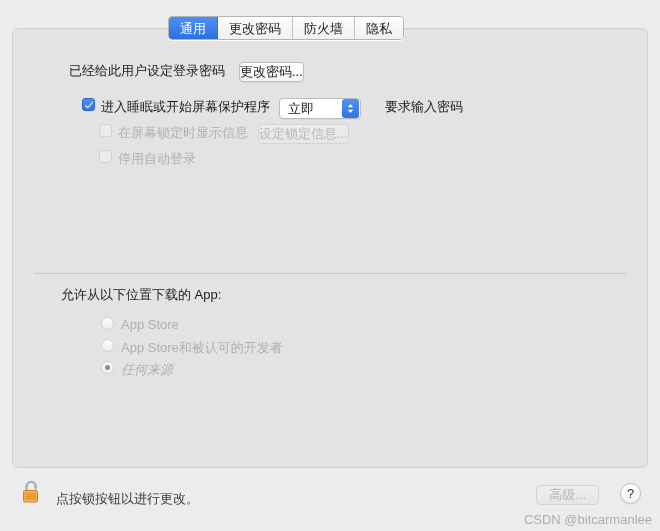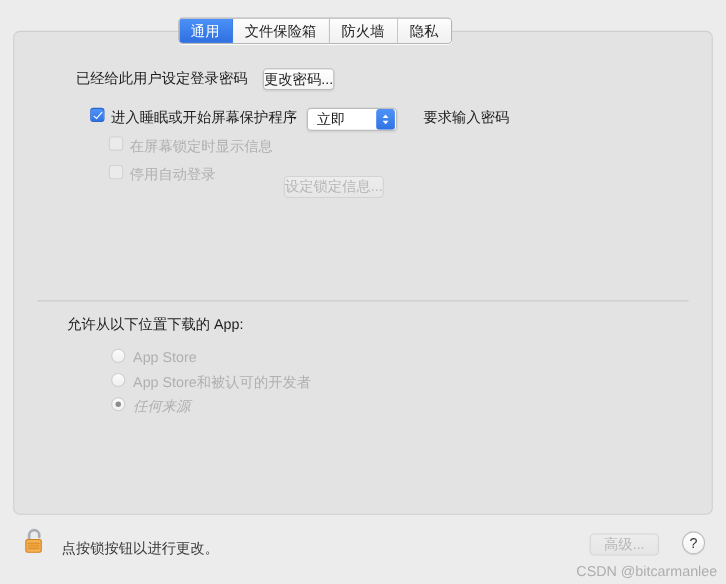--- a/index.html
+++ b/index.html
@@ -275,21 +275,21 @@
 </style>
 </head>
 <body>
 
 <div class="tabbar">
   <div class="tabs">
     <div class="tab selected">
       <span>通用</span>
     </div>
     <div class="tab">
-      <span>文件保险箱</span>
+      <span>更改密码</span>
     </div>
     <div class="tab">
       <span>防火墙</span>
     </div>
     <div class="tab">
       <span>隐私</span>
     </div>
   </div>
 </div>
 
@@ -311,21 +311,21 @@
           <path d="M4.5 11 L1.8 7.8 L7.2 7.8 Z" fill="#ffffff"></path>
         </svg>
       </span>
     </span>
     <span class="label-text" style="margin-left:24px;">要求输入密码</span>
   </div>
 
   <div class="row" style="left:86px; top:95px;">
     <span class="checkbox disabled"></span>
     <span class="label-text dim">在屏幕锁定时显示信息</span>
-    <button class="btn disabled" style="margin-left:10px;margin-top:36px;">设定锁定信息...</button>
+    <button class="btn disabled" style="margin-left:10px;">设定锁定信息...</button>
   </div>
 
   <div class="row" style="left:86px; top:121px;">
     <span class="checkbox disabled"></span>
     <span class="label-text dim">停用自动登录</span>
   </div>
 
   <div class="divider"></div>
 
   <div class="section-heading">允许从以下位置下载的 App:</div>

